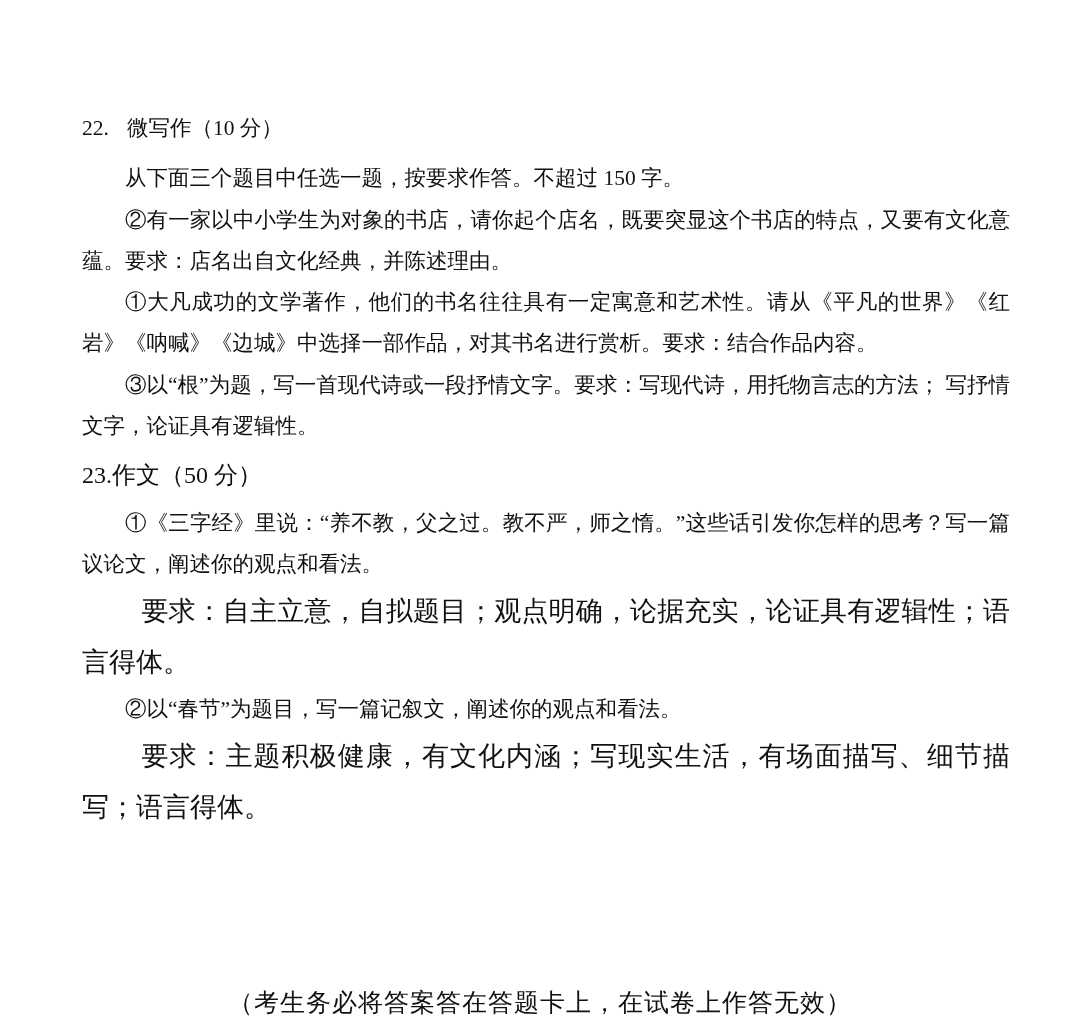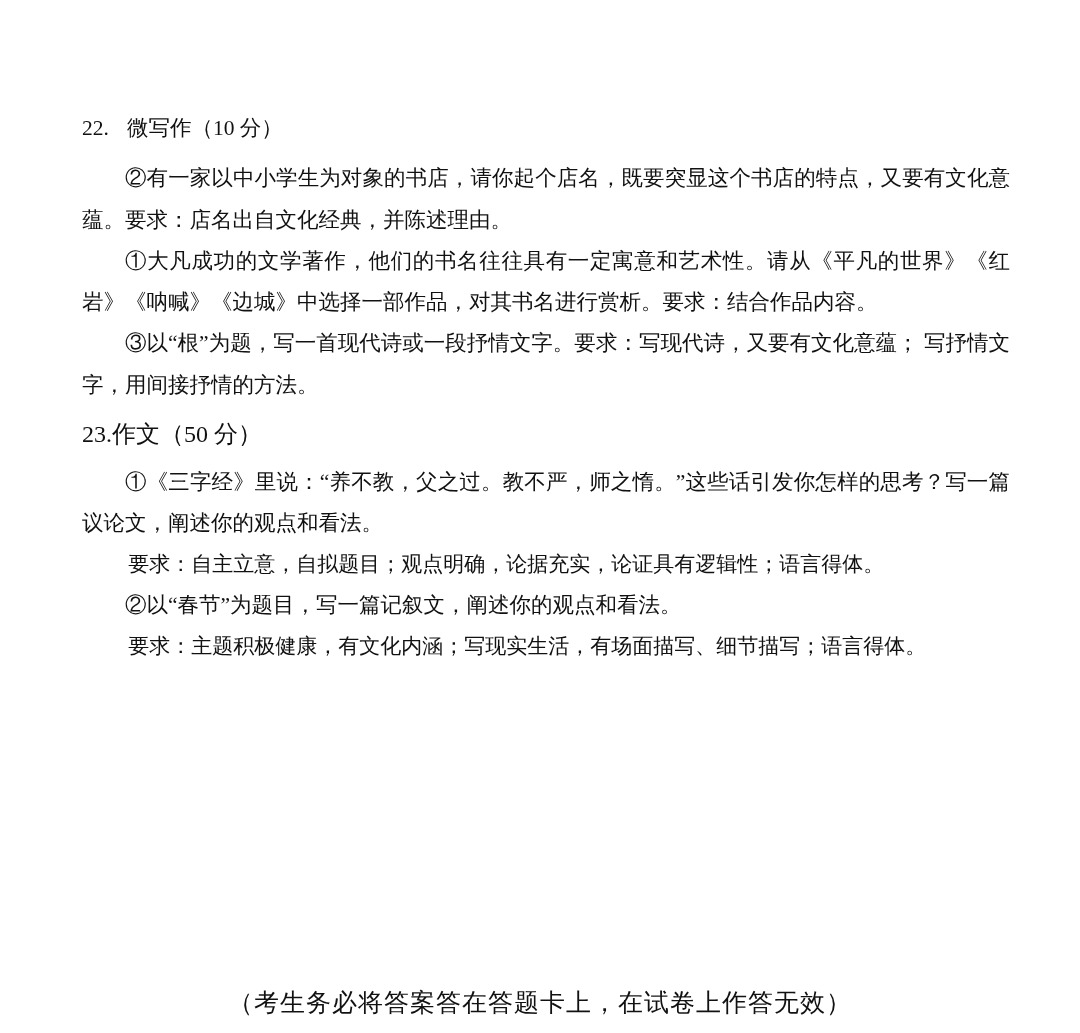--- a/index.html
+++ b/index.html
@@ -41,21 +41,21 @@
   .para {
     font-size: 21.5px;
     line-height: 1.92;
     margin: 0;
     text-align: justify;
     text-justify: inter-ideograph;
     text-indent: 2em;
   }
   .para.req {
     text-indent: 2.2em;
-    font-size: 21px;
+    font-size: 27px;
     font-family: Liberation Serif, serif;
   }
   .spacer-sm { height: 10px; }
   .footer-note {
     position: absolute;
     left: 0;
     right: 0;
     bottom: 14px;
     text-align: center;
     font-size: 25px;
@@ -71,23 +71,24 @@
 </style>
 </head>
 <body>
 
 <div class="page">
 
   <div class="q-block">
     <div class="q-heading">
       <span class="num">22.</span><span class="num-gap"></span><span>微写作（10 分）</span>
     </div>
+    <p class="para">从下面三个题目中任选一题，按要求作答。不超过 150 字。</p>
     <p class="para">②有一家以中小学生为对象的书店，请你起个店名，既要突显这个书店的特点，又要有文化意蕴。要求：店名出自文化经典，并陈述理由。</p>
     <p class="para">①大凡成功的文学著作，他们的书名往往具有一定寓意和艺术性。请从《平凡的世界》《红岩》《呐喊》《边城》中选择一部作品，对其书名进行赏析。要求：结合作品内容。</p>
-    <p class="para">③以“根”为题，写一首现代诗或一段抒情文字。要求：写现代诗，又要有文化意蕴； 写抒情文字，用间接抒情的方法。</p>
+    <p class="para">③以“根”为题，写一首现代诗或一段抒情文字。要求：写现代诗，用托物言志的方法； 写抒情文字，论证具有逻辑性。</p>
   </div>
 
   <div class="spacer-sm"></div>
 
   <div class="q-block">
     <div class="q23-heading">
       <span>23.</span><span>作文（50 分）</span>
     </div>
     <p class="para">①《三字经》里说：“养不教，父之过。教不严，师之惰。”这些话引发你怎样的思考？写一篇议论文，阐述你的观点和看法。</p>
     <p class="para req">要求：自主立意，自拟题目；观点明确，论据充实，论证具有逻辑性；语言得体。</p>

